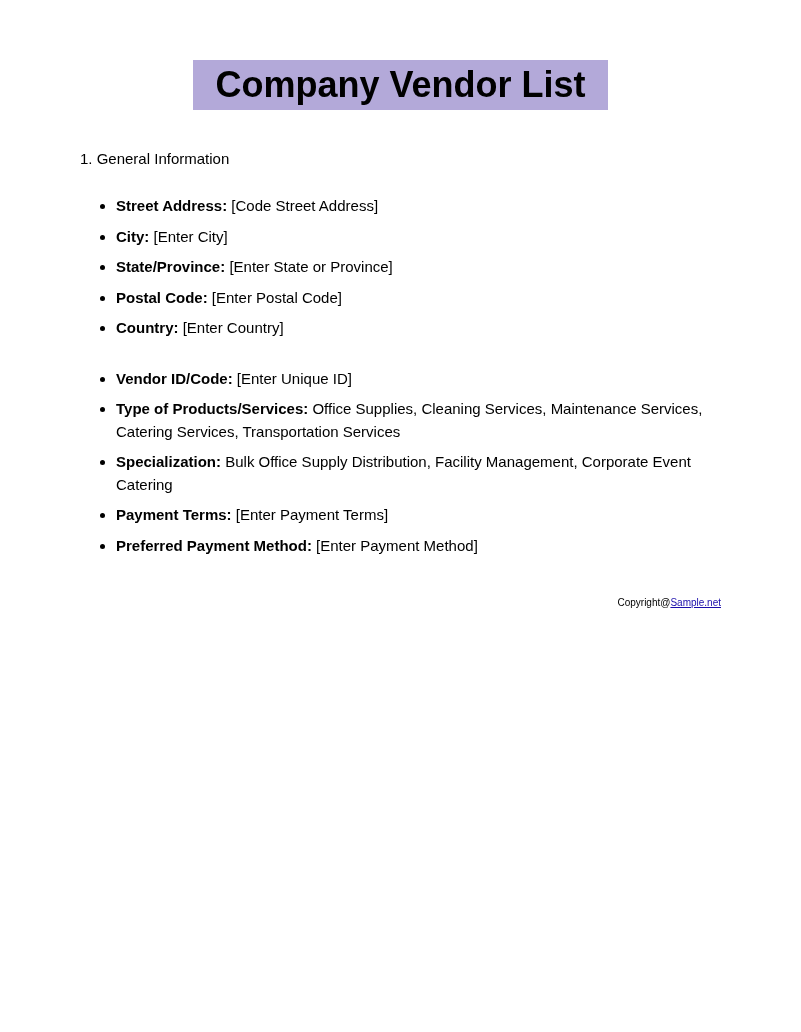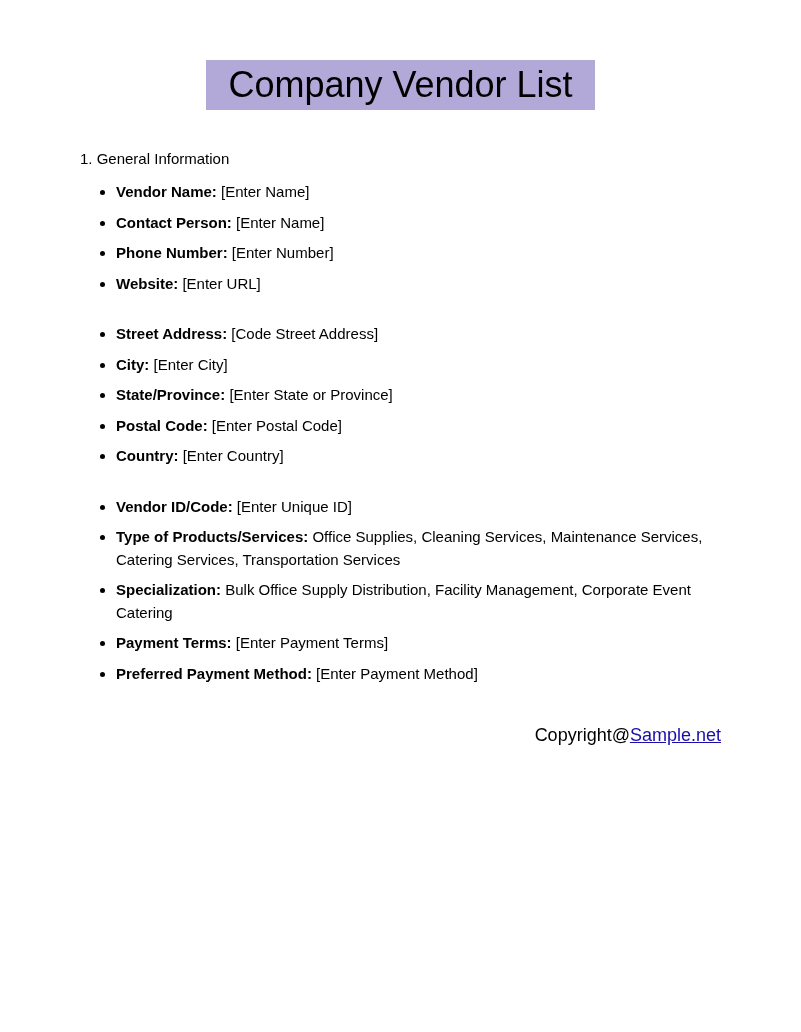--- a/index.html
+++ b/index.html
@@ -18,21 +18,21 @@
       padding: 60px 80px 40px 80px;
     }
 
     .page-title {
       text-align: center;
       margin-bottom: 40px;
     }
 
     .page-title h1 {
       font-size: 36px;
-      font-weight: normal;
+      font-weight: bold;
       background-color: #b3a9d9;
       display: inline-block;
       padding: 4px 22px;
     }
 
     .section {
       margin-bottom: 28px;
     }
 
     .section-heading {
@@ -55,44 +55,38 @@
       font-weight: bold;
     }
 
     .value {
       font-weight: normal;
     }
 
     .footer {
       text-align: right;
       margin-top: 40px;
-      font-size: 18px;
+      font-size: 10px;
     }
 
     .footer a {
       color: #1a0dab;
       text-decoration: underline;
     }
   </style>
 </head>
 <body>
 
 <div class="page-title">
   <h1>Company Vendor List</h1>
 </div>
 
 <div id="sections-container">
     <div class="section">
       <div class="section-heading">1. General Information</div>
-      <ul>
-        <li><span class="label">Vendor Name: </span><span class="value">[Enter Name]</span></li>
-        <li><span class="label">Contact Person: </span><span class="value">[Enter Name]</span></li>
-        <li><span class="label">Phone Number: </span><span class="value">[Enter Number]</span></li>
-        <li><span class="label">Website: </span><span class="value">[Enter URL]</span></li>
-      </ul>
     </div>
     <div class="section">
       <ul>
         <li><span class="label">Street Address: </span><span class="value">[Code Street Address]</span></li>
         <li><span class="label">City: </span><span class="value">[Enter City]</span></li>
         <li><span class="label">State/Province: </span><span class="value">[Enter State or Province]</span></li>
         <li><span class="label">Postal Code: </span><span class="value">[Enter Postal Code]</span></li>
         <li><span class="label">Country: </span><span class="value">[Enter Country]</span></li>
       </ul>
     </div>

